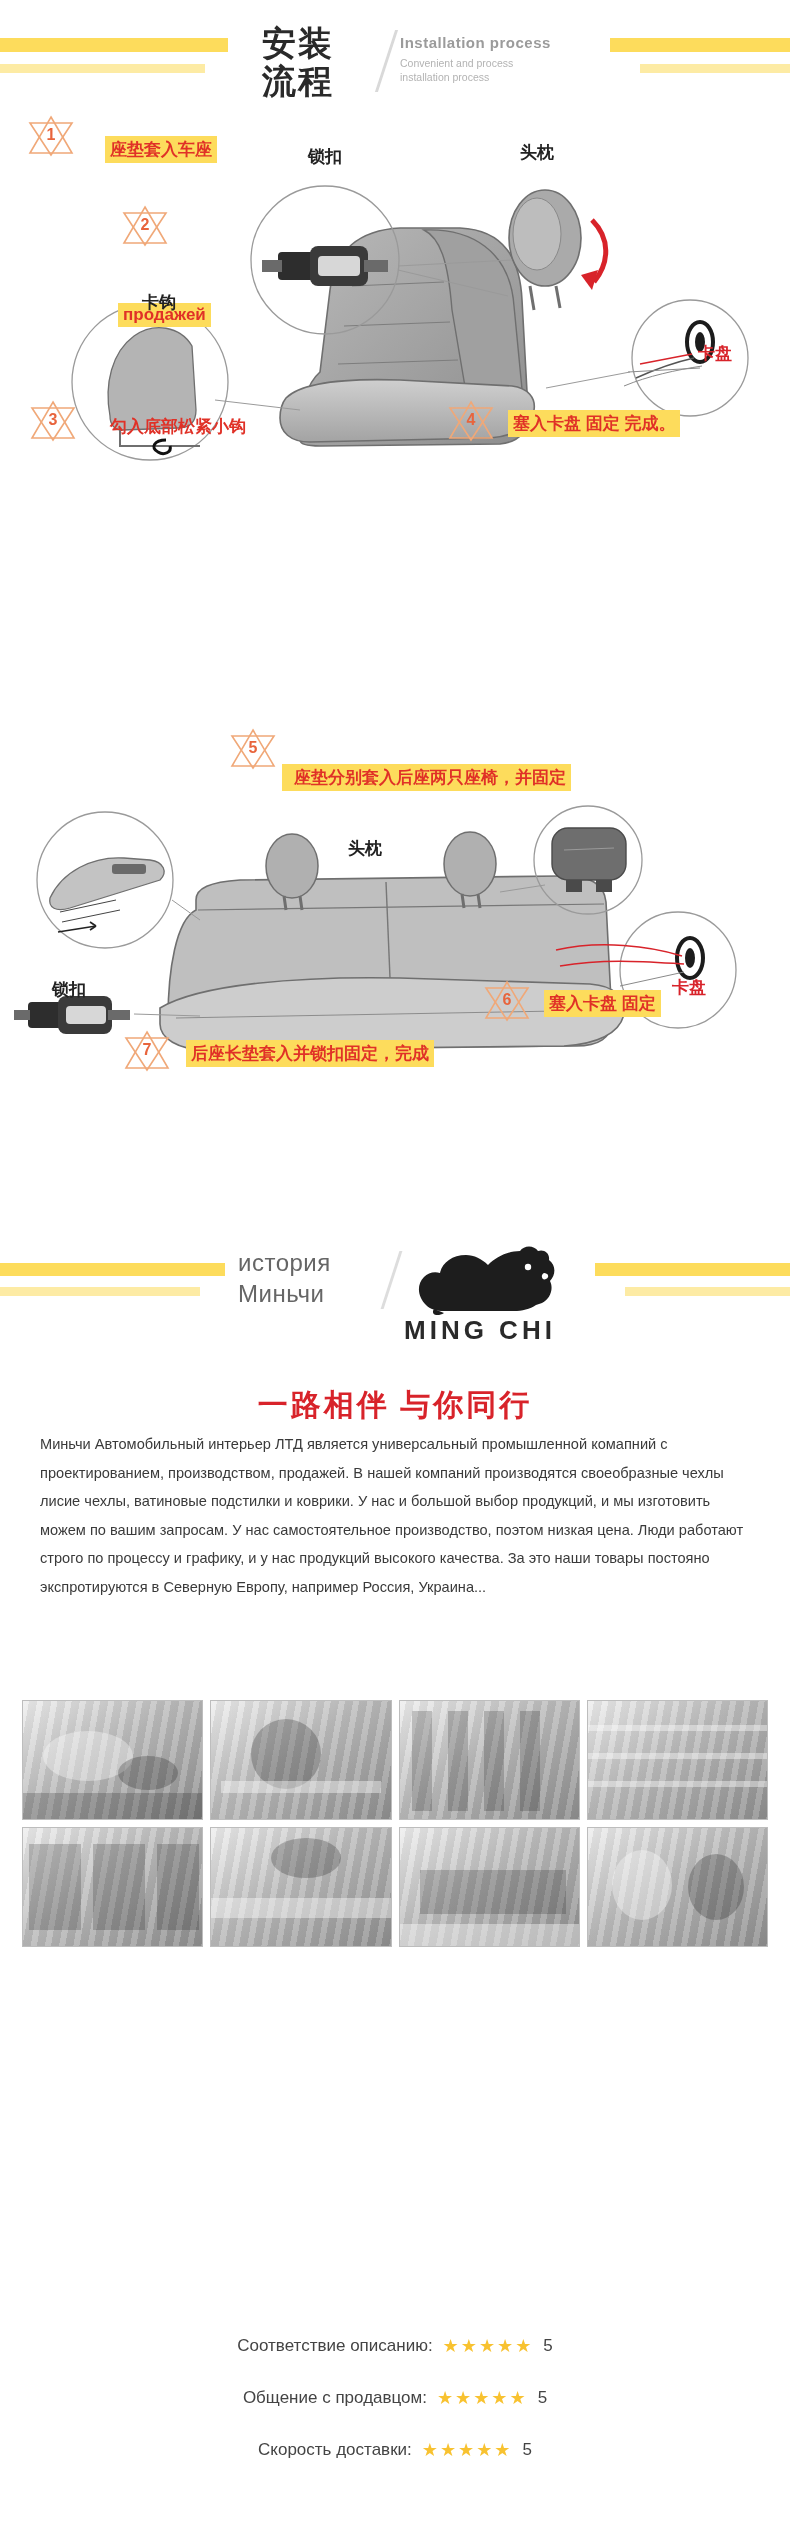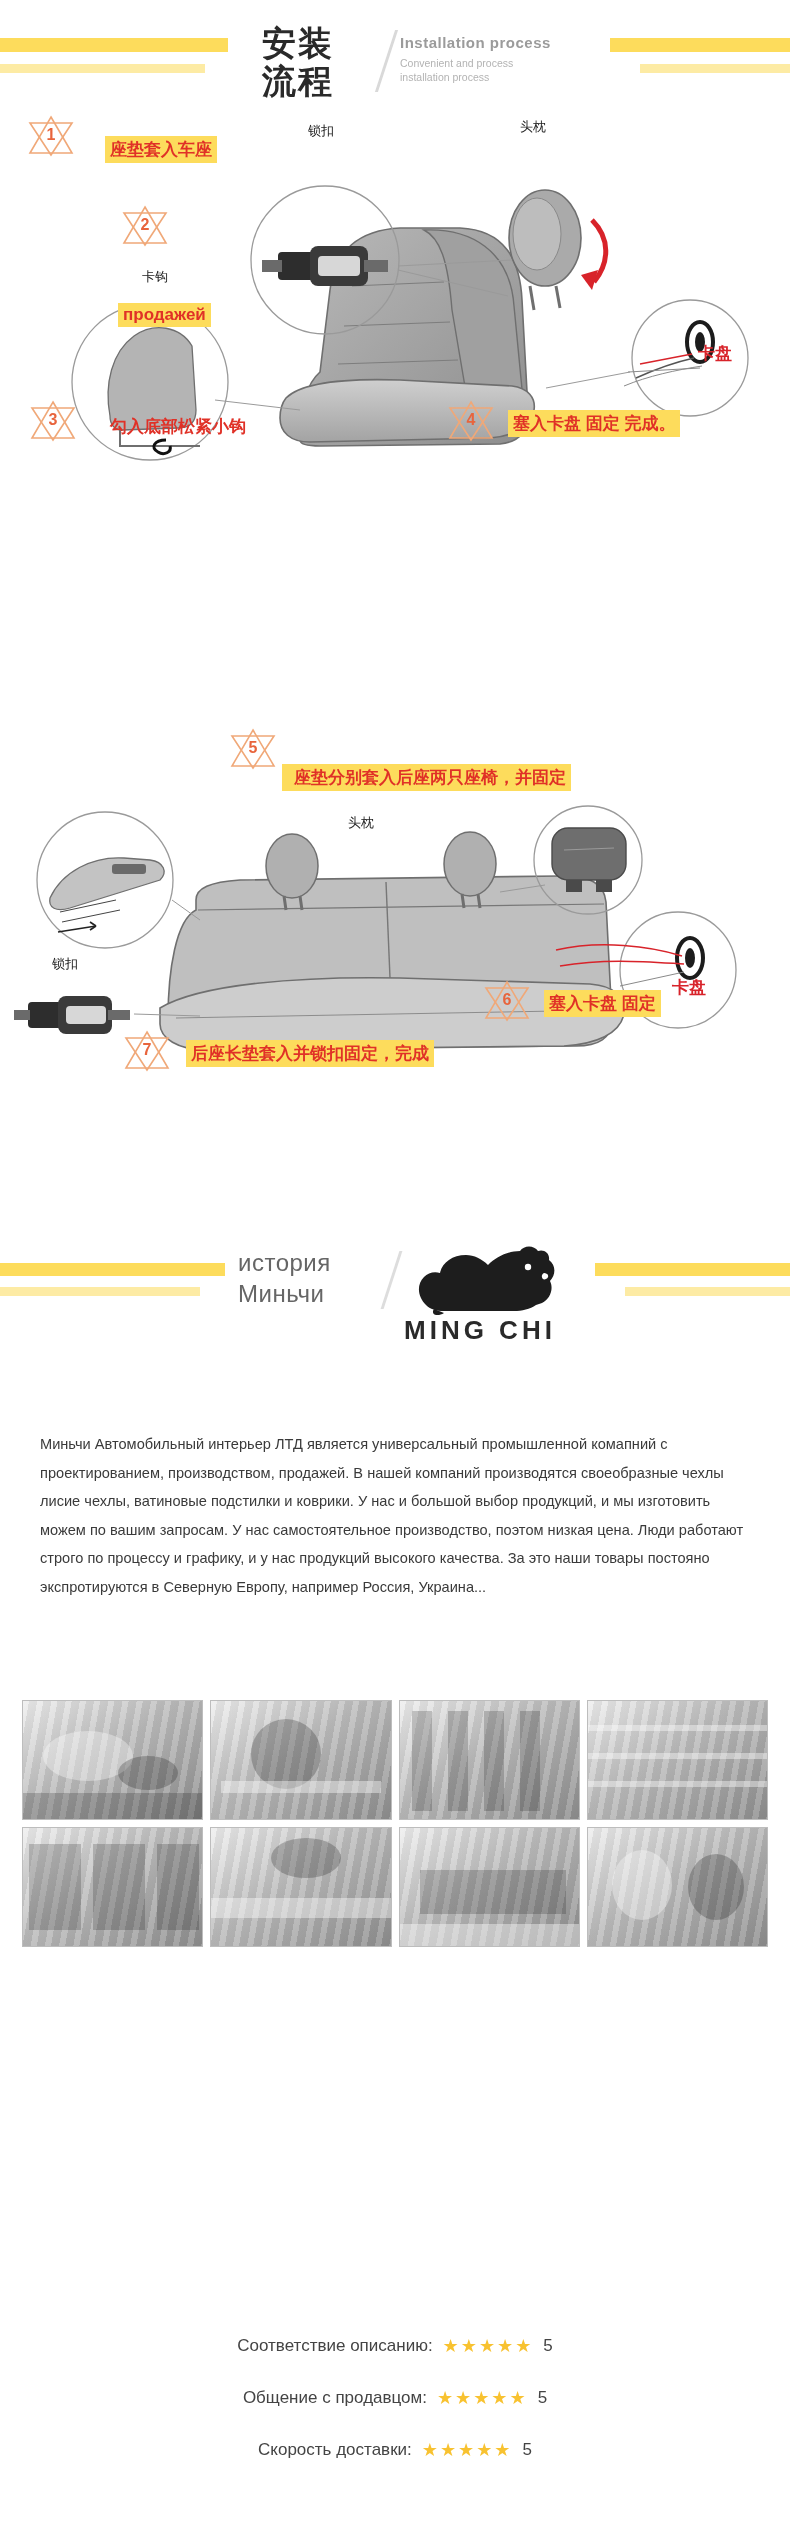--- a/index.html
+++ b/index.html
@@ -28,21 +28,21 @@
   .diagram2{position:absolute;left:0;top:780px;width:790px;height:330px;}
 
   
   .star{position:absolute;width:46px;height:42px;}
   .star .s-svg{position:absolute;left:0;top:0;}
   .star .s-num{position:absolute;left:0;top:11px;width:46px;text-align:center;font-size:16px;color:#e8643c;font-weight:bold;}
 
   .lbl{position:absolute;font-weight:bold;white-space:nowrap;}
   .lbl-red{color:#e03127;font-size:17px;background:#fddc5c;padding:2px 5px;}
   .lbl-red-plain{color:#e03127;font-size:17px;}
-  .lbl-dark{color:#222;font-size:13px;font-weight:normal;}
+  .lbl-dark{color:#222;font-size:17px;font-weight:bold;margin-top:23px;}
   .lbl-kapan{color:#d8232a;font-size:17px;font-weight:bold;}
 
   
   .hdr2{position:absolute;left:0;top:1245px;width:677px;height:110px;}
   .hdr2 .bar-left{position:absolute;left:0;top:18px;width:225px;height:13px;background:#fddc5c;}
   .hdr2 .bar-left2{position:absolute;left:0;top:42px;width:200px;height:9px;background:#fdeba4;}
   .hdr2 .bar-right{position:absolute;left:595px;top:18px;width:195px;height:13px;background:#fddc5c;}
   .hdr2 .bar-right2{position:absolute;left:625px;top:42px;width:165px;height:9px;background:#fdeba4;}
   .hdr2 .ru{position:absolute;left:238px;top:2px;font-size:24px;color:#666;line-height:31px;letter-spacing:.5px;}
   .hdr2 .slash{position:absolute;left:390px;top:6px;width:3px;height:58px;background:#ddd;transform:skewX(-18deg);}
@@ -296,20 +296,21 @@
       <path d="M22 62 C14 54 12 42 20 34 C24 30 30 28 36 30 C38 20 48 12 62 12 C70 12 78 16 84 22
                C92 14 104 8 116 8 C120 2 130 2 134 8 C140 6 146 10 145 17 C152 22 152 32 146 38
                C150 46 146 56 138 60 L132 62 C126 66 118 68 110 68 L40 68 C32 68 26 66 22 62 Z" fill="#1d1d1d"></path>
       <circle cx="124" cy="24" r="3.2" fill="#ffffff"></circle>
       <path d="M140 30 C144 30 146 34 142 36 C138 38 136 32 140 30 Z" fill="#ffffff"></path>
       <path d="M30 66 C26 72 34 74 40 70" fill="#1d1d1d"></path>
     </svg>
     <div class="brand">MING CHI</div>
   </div>
 
+  <div class="slogan">一路相伴 与你同行</div>
 
   <div class="about">Миньчи Автомобильный интерьер ЛТД является универсальный промышленной комапний с проектированием, производством, продажей. В нашей компаний производятся своеобразные чехлы лисие чехлы, ватиновые подстилки и коврики. У нас и большой выбор продукций, и мы изготовить можем по вашим запросам.  У нас самостоятельное производство, поэтом низкая цена. Люди работают строго по процессу и графику, и у нас продукций высокого качества. За это наши товары постояно экспротируются в Северную Европу, например Россия, Украина...</div>
 
   <div class="photos">
     <div class="prow">
       <div class="ph">
         <div class="g1"></div>
           <div class="g2"></div>
         <div class="blob" style="left:20px;top:30px;width:90px;height:50px;"></div>
         <div class="blobd" style="left:95px;top:55px;width:60px;height:34px;"></div>

